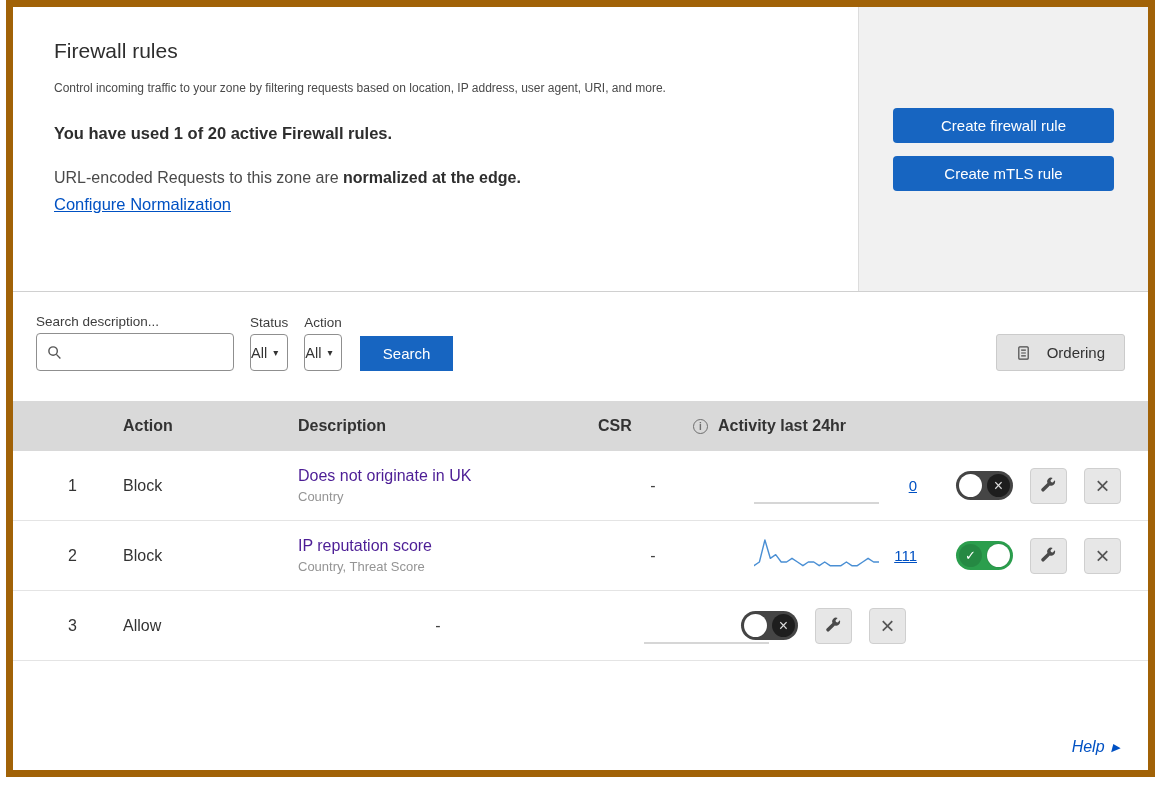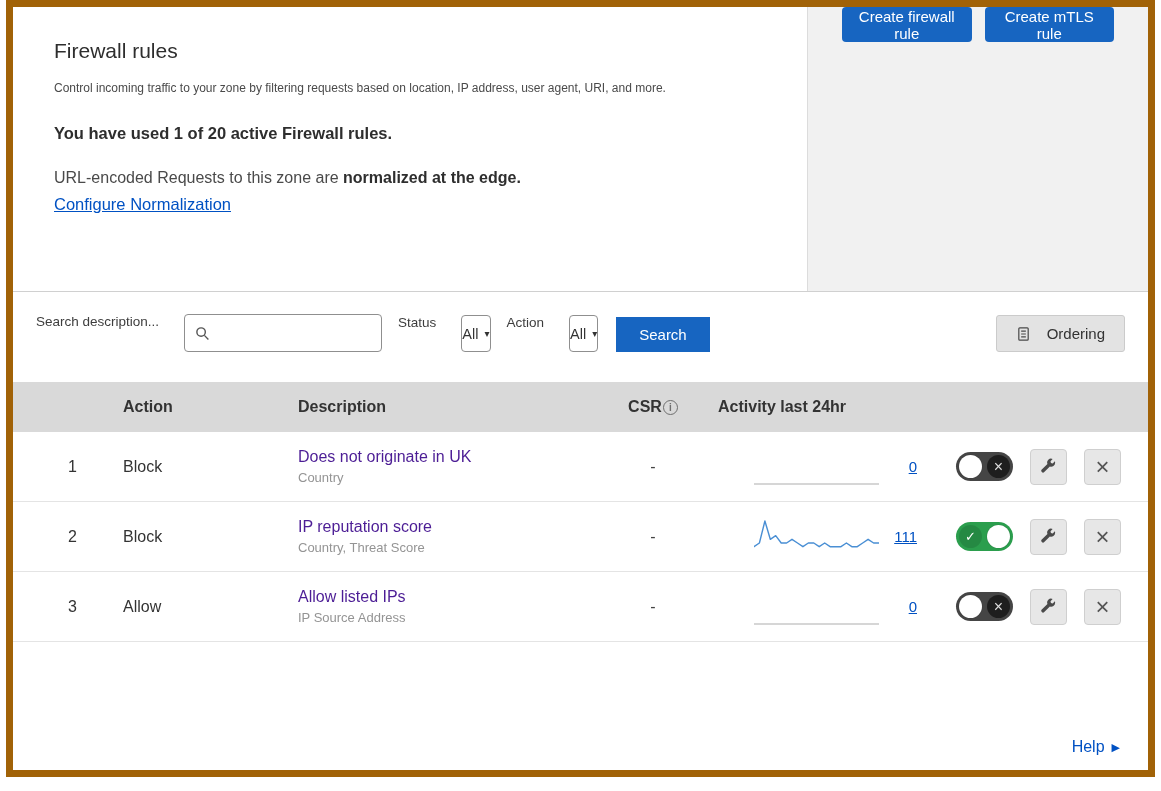--- a/index.html
+++ b/index.html
@@ -17,45 +17,45 @@
   
   .top{display:flex;border-bottom:1px solid #d0d0d0;height:285px;flex:0 0 auto;}
   .top-left{flex:1;padding:32px 40px 0 41px;}
   .page-title{font-size:21px;font-weight:400;color:#2e2e2e;margin:0 0 16px 0;}
   .page-desc{font-size:12px;line-height:1.55;color:#4a4a4a;max-width:745px;margin:0 0 26px 0;}
   .usage-line{font-size:16.5px;font-weight:bold;color:#2e2e2e;margin:0 0 26px 0;}
   .norm-line{font-size:16px;color:#4a4a4a;margin:0 0 8px 0;}
   .norm-line b{color:#2e2e2e;}
   .link{color:var(--link);text-decoration:underline;font-size:16.5px;cursor:pointer;}
   .top-right{
-    width:341px;background:#f1f1f1;border-left:1px solid #dcdcdc;
-    display:flex;flex-direction:row;justify-content:center;gap:13px;padding:0 34px;flex:0 0 auto;
+    width:290px;background:#f1f1f1;border-left:1px solid #dcdcdc;
+    display:flex;flex-direction:column;justify-content:center;gap:13px;padding:0 34px;flex:0 0 auto;
   }
   .btn-primary{
     background:var(--primary-button);color:#fff;border:none;border-radius:4px;height:35px;
     font-size:15px;font-family:inherit;cursor:pointer;width:100%;
   }
   
   .filters{display:flex;align-items:flex-end;gap:16px;padding:22px 23px 30px;flex:0 0 auto;}
-  .fgroup{display:flex;flex-direction:row;gap:25px;}
+  .fgroup{display:flex;flex-direction:column;gap:4px;}
   .flabel{font-size:13.5px;color:#3d3d3d;}
   .search-box{width:198px;height:38px;border:1px solid #8f8f8f;border-radius:4px;background:#fff;display:flex;align-items:center;padding:0 10px;gap:7px;}
   .search-box input{border:none;outline:none;flex:1;font-size:14px;font-family:inherit;background:transparent;min-width:0;}
   .select-box{height:37px;border:1px solid #8f8f8f;border-radius:4px;background:#fff;display:flex;align-items:center;gap:6px;padding:0 0;font-size:14.5px;color:#333;cursor:pointer;font-family:inherit;}
   .caret{font-size:10px;color:#333;}
   .btn-search{height:35px;padding:0 23px;margin-left:2px;border-radius:0;border:none;background:var(--primary-button);color:#fff;font-size:15px;font-family:inherit;cursor:pointer;}
   .btn-ordering{
     margin-left:auto;height:37px;background:#e3e3e3;border:1px solid #cbcbcb;border-radius:3px;
     padding:0 19px;display:flex;align-items:center;gap:16px;font-size:15px;color:#333;font-family:inherit;cursor:pointer;
   }
   
   .grid-cols{display:grid;grid-template-columns:90px 175px 320px 110px 225px 1fr;align-items:center;}
   .thead{background:#d9d9d9;height:50px;font-weight:bold;font-size:16px;color:#333;flex:0 0 auto;}
   .th{padding-left:20px;}
-  .th-csr{display:flex;align-items:center;justify-content:center;gap:1px;padding-left:0;}
+  .th-csr{display:flex;align-items:center;justify-content:space-between;gap:1px;padding-left:0;}
   .th-activity{padding-left:10px;}
   .info-icon{width:15px;height:15px;border:1px solid #6e6e6e;border-radius:50%;color:#6e6e6e;font-size:10px;font-style:normal;display:inline-flex;align-items:center;justify-content:center;cursor:pointer;}
   .row{height:70px;border-bottom:1px solid #e4e4e4;font-size:16px;color:#333;flex:0 0 auto;}
   .cell-num{text-align:right;padding-right:26px;}
   .cell-action{padding-left:20px;}
   .cell-desc{padding-left:20px;}
   .desc-main{font-size:16px;color:#4c1d95;}
   .desc-sub{font-size:13px;color:#949494;margin-top:4px;}
   .cell-csr{text-align:center;color:#444;}
   .cell-activity{display:flex;align-items:center;padding:0 16px 0 46px;}
@@ -70,21 +70,21 @@
   .t-knob{width:23px;height:23px;border-radius:50%;background:#fff;flex:0 0 auto;box-shadow:0 0 1px rgba(0,0,0,.4);}
   .t-mark{width:23px;height:23px;border-radius:50%;display:flex;align-items:center;justify-content:center;color:#fff;flex:0 0 auto;font-size:13px;}
   .toggle.off .t-mark{background:#1e1e1e;color:#dcdcdc;font-size:16px;}
   .toggle.on .t-mark{background:rgba(0,0,0,0.13);font-size:13px;}
   .icon-btn{width:37px;height:36px;border-radius:4px;border:1px solid #cfcfcf;background:#e7e7e7;display:flex;align-items:center;justify-content:center;color:#4a4a4a;cursor:pointer;font-family:inherit;}
   .icon-btn .x-glyph{font-size:24px;line-height:1;color:#555;}
   
   .items-footer{padding:30px 16px 23px;font-size:16px;color:#4f4f4f;border-bottom:1px solid #cfcfcf;flex:0 0 auto;}
   .items-footer b{color:#2e2e2e;}
   .help-row{margin-top:auto;padding:12px 28px 14px;text-align:right;flex:0 0 auto;}
-  .help-link{color:var(--link);font-size:16px;text-decoration:none;cursor:pointer;display:inline-flex;align-items:center;gap:7px;}
+  .help-link{color:var(--link);font-size:16px;text-decoration:none;cursor:pointer;display:inline-flex;align-items:center;gap:7px;font-style:italic;}
   .help-arrow{font-size:11px;}
 </style>
 </head>
 <body>
 
 <div class="page">
 
   <div class="top">
     <div class="top-left">
       <h1 class="page-title">Firewall rules</h1>
@@ -210,24 +210,20 @@
       </button>
       <button class="icon-btn">
         <span class="x-glyph">×</span>
       </button>
     </div>
   </div>
 
   <div class="row grid-cols">
     <div class="cell-num">3</div>
     <div class="cell-action">Allow</div>
-    <div class="cell-desc">
-      <div class="desc-main">Allow listed IPs</div>
-      <div class="desc-sub">IP Source Address</div>
-    </div>
     <div class="cell-csr">-</div>
     <div class="cell-activity">
       <div class="spark zero"><svg width="125" height="38">
             <polyline points="0.0,36.0 5.4,36.0 10.9,36.0 16.3,36.0 21.7,36.0 27.2,36.0 32.6,36.0 38.0,36.0 43.5,36.0 48.9,36.0 54.3,36.0 59.8,36.0 65.2,36.0 70.7,36.0 76.1,36.0 81.5,36.0 87.0,36.0 92.4,36.0 97.8,36.0 103.3,36.0 108.7,36.0 114.1,36.0 119.6,36.0 125.0,36.0" fill="none" stroke="currentColor" stroke-width="1.4" stroke-linejoin="round" stroke-linecap="round"></polyline>
           </svg></div>
       <a class="count-link">0</a>
     </div>
     <div class="cell-controls">
       <button class="toggle off">
         <span class="t-mark">×</span>

